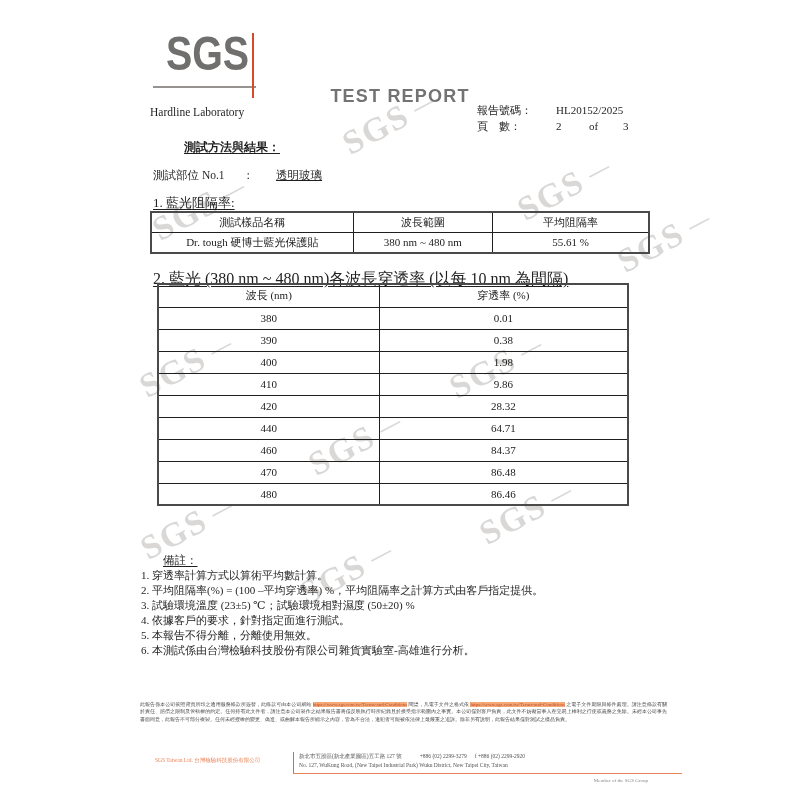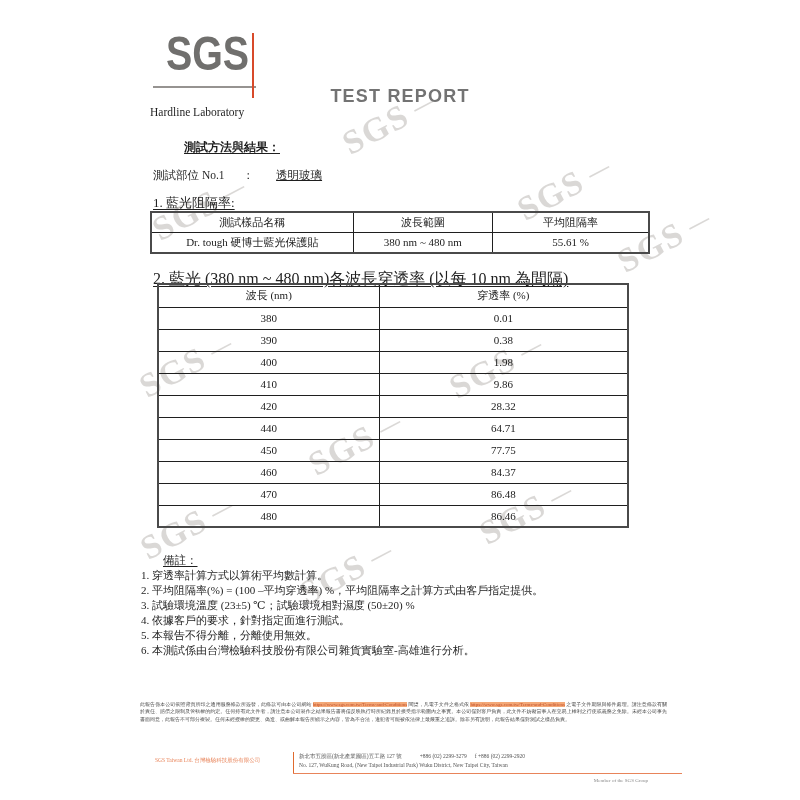--- a/index.html
+++ b/index.html
@@ -96,20 +96,28 @@
       <div class="wm" style="left: 347px; top: 572px;">SGS</div>
     </div>
 
   <div class="logo-text">SGS</div>
   <div class="logo-underline"></div>
   <div class="logo-redline"></div>
 
   <div class="report-title">TEST REPORT</div>
   <div class="lab-name">Hardline Laboratory</div>
 
+  <div class="meta">
+    <div>
+      <span class="lbl">報告號碼：</span><span>HL20152/2025</span>
+    </div>
+    <div>
+      <span class="lbl">頁　數：</span><span class="pg-cur">2</span><span class="pg-of">of</span><span>3</span>
+    </div>
+  </div>
 
   <div class="sec-heading u">測試方法與結果：</div>
 
   <div class="test-part">
     <span>測試部位  No.1</span><span class="colon">：</span><span class="val">透明玻璃</span>
   </div>
 
   <div class="t1-caption u">1. 藍光阻隔率:</div>
   <table class="tbl1">
     <colgroup>
@@ -164,24 +172,20 @@
         </tr>
         <tr>
           <td>420</td>
           <td>28.32</td>
         </tr>
         <tr>
           <td>440</td>
           <td>64.71</td>
         </tr>
         <tr>
-          <td>450</td>
-          <td>77.75</td>
-        </tr>
-        <tr>
           <td>460</td>
           <td>84.37</td>
         </tr>
         <tr>
           <td>470</td>
           <td>86.48</td>
         </tr>
         <tr>
           <td>480</td>
           <td>86.46</td>

